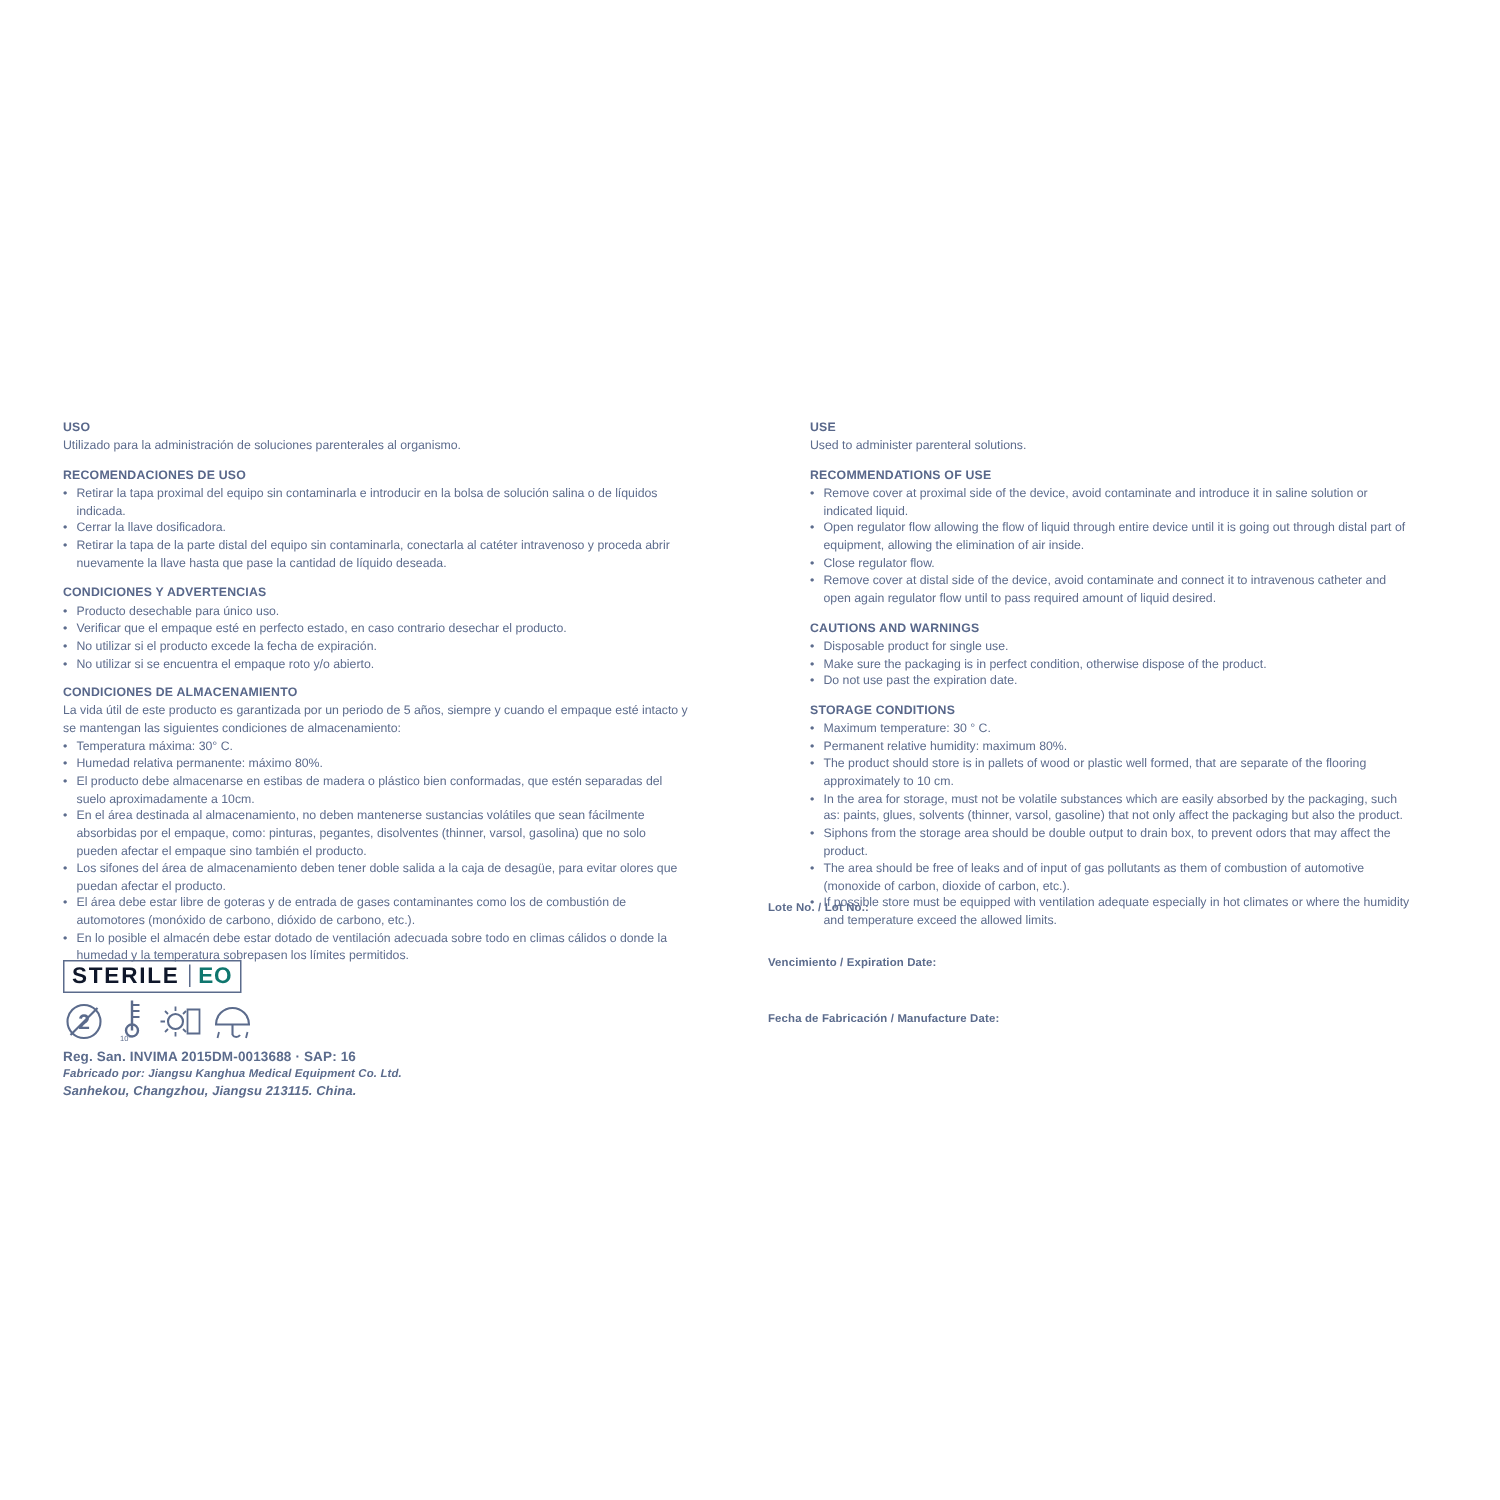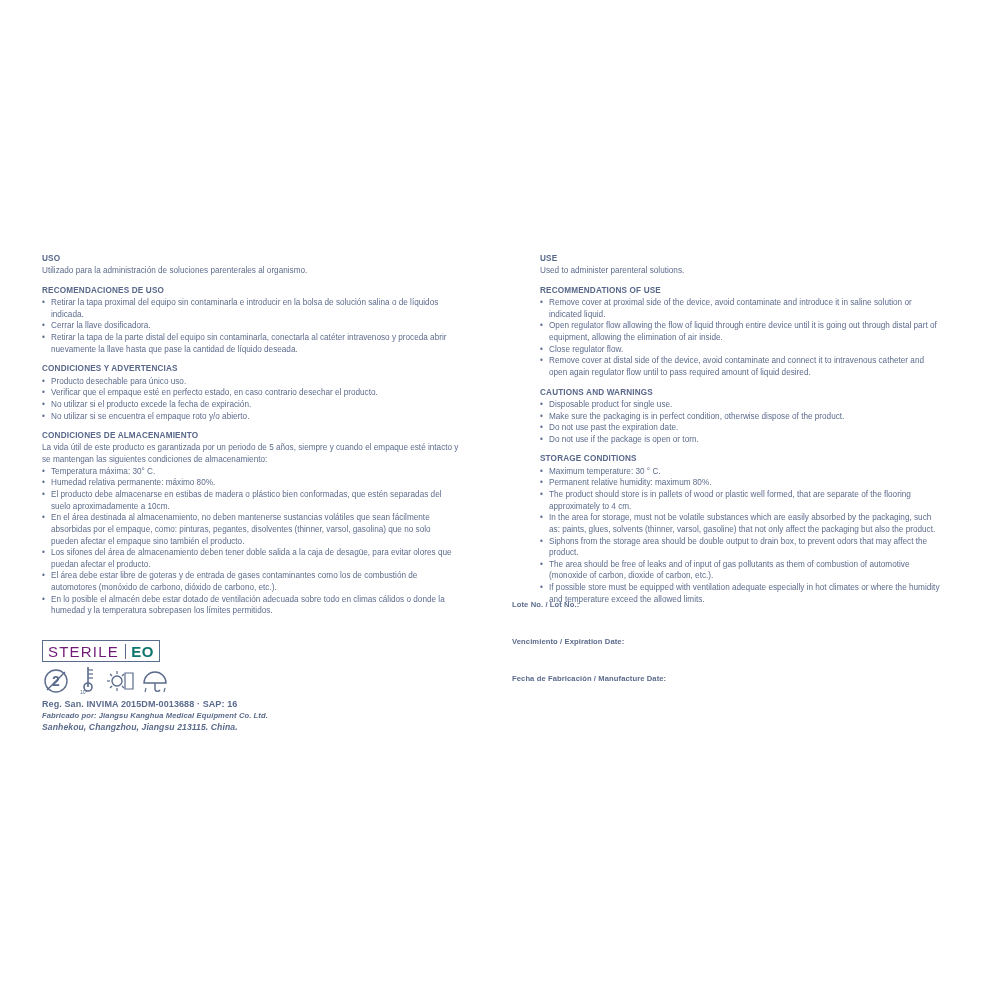--- a/index.html
+++ b/index.html
@@ -15,21 +15,21 @@
     overflow: hidden;
   }
   .page {
     position: relative;
     width: 1000px;
     height: 1000px;
   }
   .columns {
     position: absolute;
     left: 0;
-    top: 254px;
+    top: 280px;
     width: 1000px;
     display: flex;
     flex-direction: row;
   }
   .col {
     box-sizing: border-box;
   }
   .col-left {
     width: 470px;
     padding-left: 42px;
@@ -86,24 +86,24 @@
     width: 330px;
   }
   .sterile-box {
     display: inline-block;
     border: 1.4px solid #5b6b8c;
     padding: 2px 5px 2px 5px;
     line-height: 1;
   }
   .sterile-box .st-text {
     font-family: "Liberation Sans", sans-serif;
-    font-weight: normal;
+    font-weight: bold;
     font-size: 15px;
     letter-spacing: 1.2px;
-    color: #701a75;
+    color: #0f172a;
     vertical-align: middle;
     text-align: center;
   }
   .sterile-box .st-sep {
     display: inline-block;
     width: 1.4px;
     height: 15px;
     background: #5b6b8c;
     vertical-align: middle;
     margin: 0 5px 0 6px;
@@ -226,30 +226,29 @@
           <li>Remove cover at distal side of the device, avoid contaminate and connect it to intravenous catheter and open again regulator flow until to pass required amount of liquid desired.</li>
         </ul>
       </div>
 
       <div>
         <div class="sec-title spaced">CAUTIONS AND WARNINGS</div>
         <ul class="bullets">
           <li>Disposable product for single use.</li>
           <li>Make sure the packaging is in perfect condition, otherwise dispose of the product.</li>
           <li>Do not use past the expiration date.</li>
-          <li>Do not use if the package is open or torn.</li>
         </ul>
       </div>
 
       <div>
         <div class="sec-title spaced">STORAGE CONDITIONS</div>
         <ul class="bullets">
           <li>Maximum temperature: 30 ° C.</li>
           <li>Permanent relative humidity: maximum 80%.</li>
-          <li>The product should store is in pallets of wood or plastic well formed, that are separate of the flooring approximately to 4 cm.</li>
+          <li>The product should store is in pallets of wood or plastic well formed, that are separate of the flooring approximately to 10 cm.</li>
           <li>In the area for storage, must not be volatile substances which are easily absorbed by the packaging, such as: paints, glues, solvents (thinner, varsol, gasoline) that not only affect the packaging but also the product.</li>
           <li>Siphons from the storage area should be double output to drain box, to prevent odors that may affect the product.</li>
           <li>The area should be free of leaks and of input of gas pollutants as them of combustion of automotive (monoxide of carbon, dioxide of carbon, etc.).</li>
           <li>If possible store must be equipped with ventilation adequate especially in hot climates or where the humidity and temperature exceed the allowed limits.</li>
         </ul>
       </div>
 
     </div>
   </div>
 

